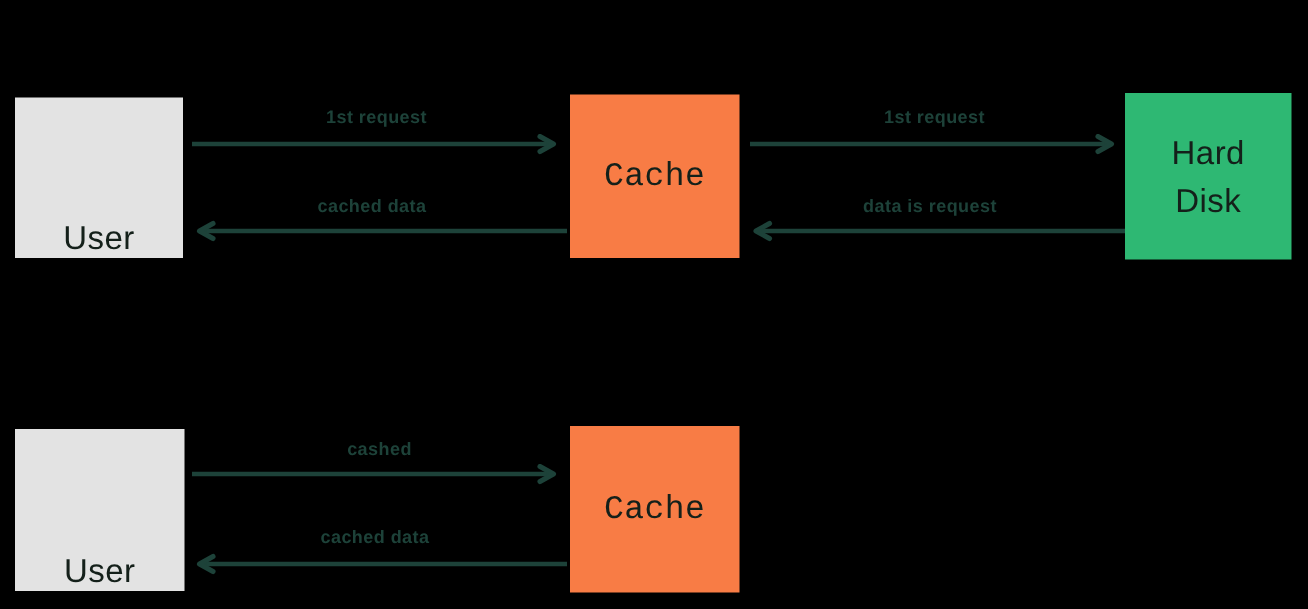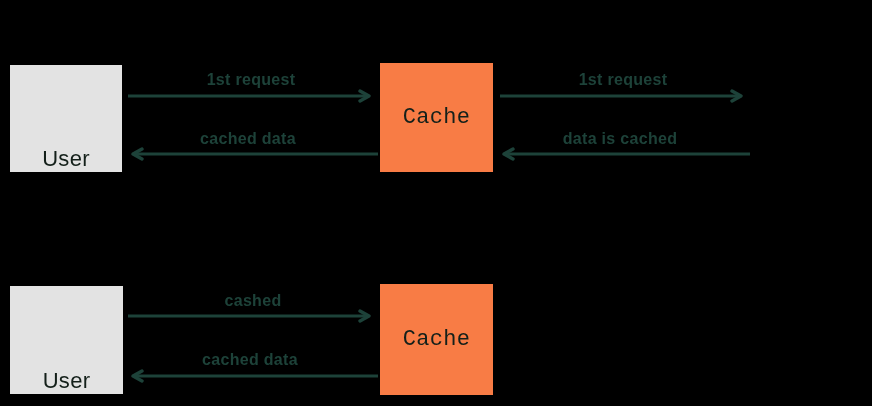--- a/index.html
+++ b/index.html
@@ -33,21 +33,21 @@
   .arrows {
     position: absolute;
     left: 0; top: 0;
     width: 872px;
     height: 406px;
     pointer-events: none;
   }
   .edge-label {
     position: absolute;
     text-align: center;
-    font-size: 16px;
+    font-size: 12px;
     font-weight: 700;
     color: #1D4239;
     letter-spacing: 0.3px;
     white-space: nowrap;
   }
 </style>
 </head>
 <body>
 
 <div class="canvas">
@@ -67,25 +67,28 @@
     <line x1="128" y1="316" x2="368" y2="316" stroke="#1D4239" stroke-width="3" marker-end="url(#chevron)"></line>
     <line x1="378" y1="376" x2="134" y2="376" stroke="#1D4239" stroke-width="3" marker-end="url(#chevron)"></line>
   </svg>
 
   <div class="node gray" style="left:10px; top:65px; width:112px; height:107px;">
     <span>User</span>
   </div>
   <div class="node orange" style="left:380px; top:63px; width:113px; height:109px;">
     <span>Cache</span>
   </div>
+  <div class="node green" style="left:750px; top:62px; width:111px; height:111px;">
+    <span class="wrap">Hard Disk</span>
+  </div>
 
   <div class="edge-label" style="left:161px; top:71px; width:180px;">1st request</div>
   <div class="edge-label" style="left:158px; top:130px; width:180px;">cached data</div>
   <div class="edge-label" style="left:533px; top:71px; width:180px;">1st request</div>
-  <div class="edge-label" style="left:530px; top:130px; width:180px;">data is cached</div>
+  <div class="edge-label" style="left:530px; top:130px; width:180px;">data is request</div>
 
   <div class="node gray" style="left:10px; top:286px; width:113px; height:108px;">
     <span>User</span>
   </div>
   <div class="node orange" style="left:380px; top:284px; width:113px; height:111px;">
     <span>Cache</span>
   </div>
 
   <div class="edge-label" style="left:163px; top:292px; width:180px;">cashed</div>
   <div class="edge-label" style="left:160px; top:351px; width:180px;">cached data</div>

